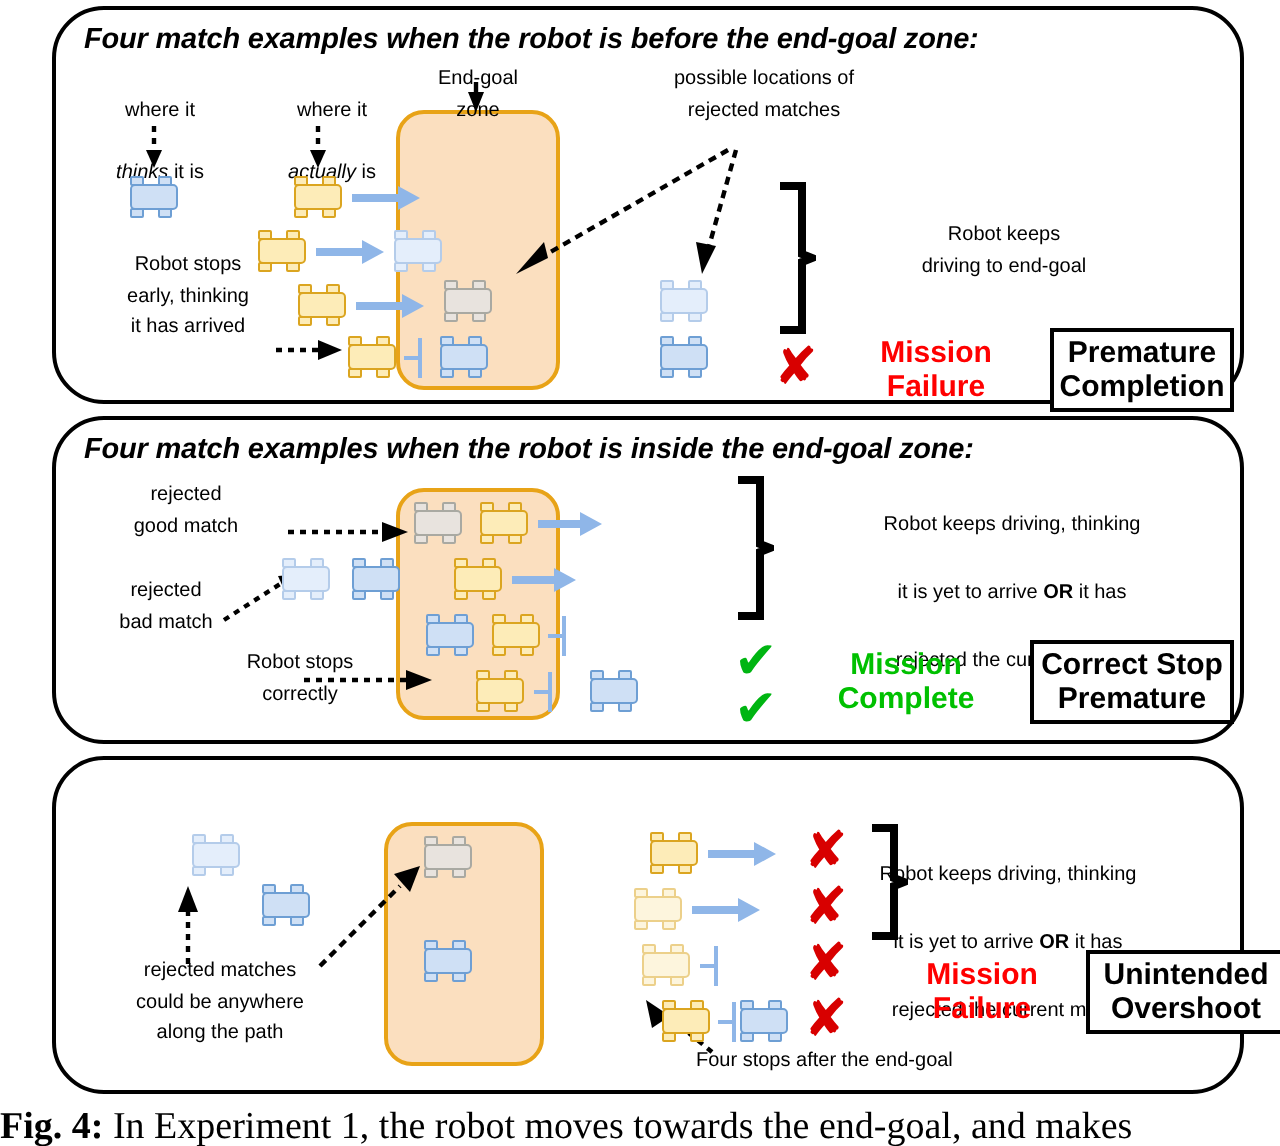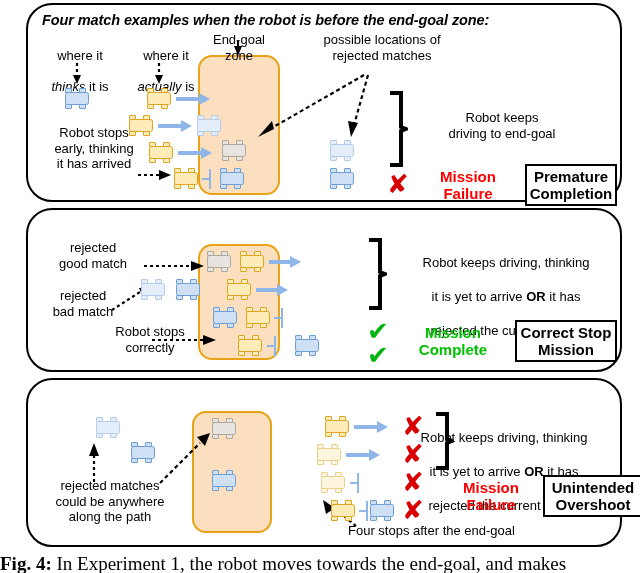--- a/index.html
+++ b/index.html
@@ -23,21 +23,21 @@
   .ptitle{
     position:absolute;
     font-weight:bold;
     font-size:14.5px;
     white-space:nowrap;
     letter-spacing:-0.1px;
     font-style:italic;
   }
   .lbl{
     position:absolute;
-    font-size:13px;
+    font-size:10px;
     line-height:15.5px;
     text-align:center;
     white-space:pre-line;
   }
   .lbl.left{text-align:left;}
   .lbl i{}
   .lbl b{font-weight:bold;}
 
   .zone{
     position:absolute;
@@ -307,20 +307,21 @@
 
     <div class="statuslbl fail" style="left:390px;top:163px;width:100px;">Mission
 Failure</div>
 
     <div class="outcome" style="left:497px;top:159px;width:92px;height:42px;">Premature
 Completion</div>
   </div>
 
   <div class="panel" id="panel-mid">
 
+    <div class="ptitle" style="left:14px;top:7px;">Four match examples when the robot is inside the end-goal zone:</div>
 
     <div class="zone" style="left:170px;top:34px;width:82px;height:116px;"></div>
 
     <div class="lbl" style="left:6px;top:30px;width:118px;">rejected
 good match</div>
 
     <div class="lbl" style="left:0px;top:78px;width:110px;">rejected
 bad match</div>
 
     <div class="lbl" style="left:62px;top:114px;width:120px;">Robot stops
@@ -442,21 +443,21 @@
       </svg>
     </div>
 
     <div class="mark check" style="left:339px;top:108px;">✔</div>
     <div class="mark check" style="left:339px;top:132px;">✔</div>
 
     <div class="statuslbl ok" style="left:370px;top:114px;width:110px;">Mission
 Complete</div>
 
     <div class="outcome" style="left:487px;top:110px;width:102px;height:42px;">Correct Stop
-Mission</div>
+Premature</div>
   </div>
 
   <div class="panel" id="panel-bot">
 
 
     <div class="zone" style="left:164px;top:31px;width:80px;height:122px;"></div>
 
     <div class="lbl" style="left:4px;top:98px;width:156px;">rejected matches
 could be anywhere
 along the path</div>

